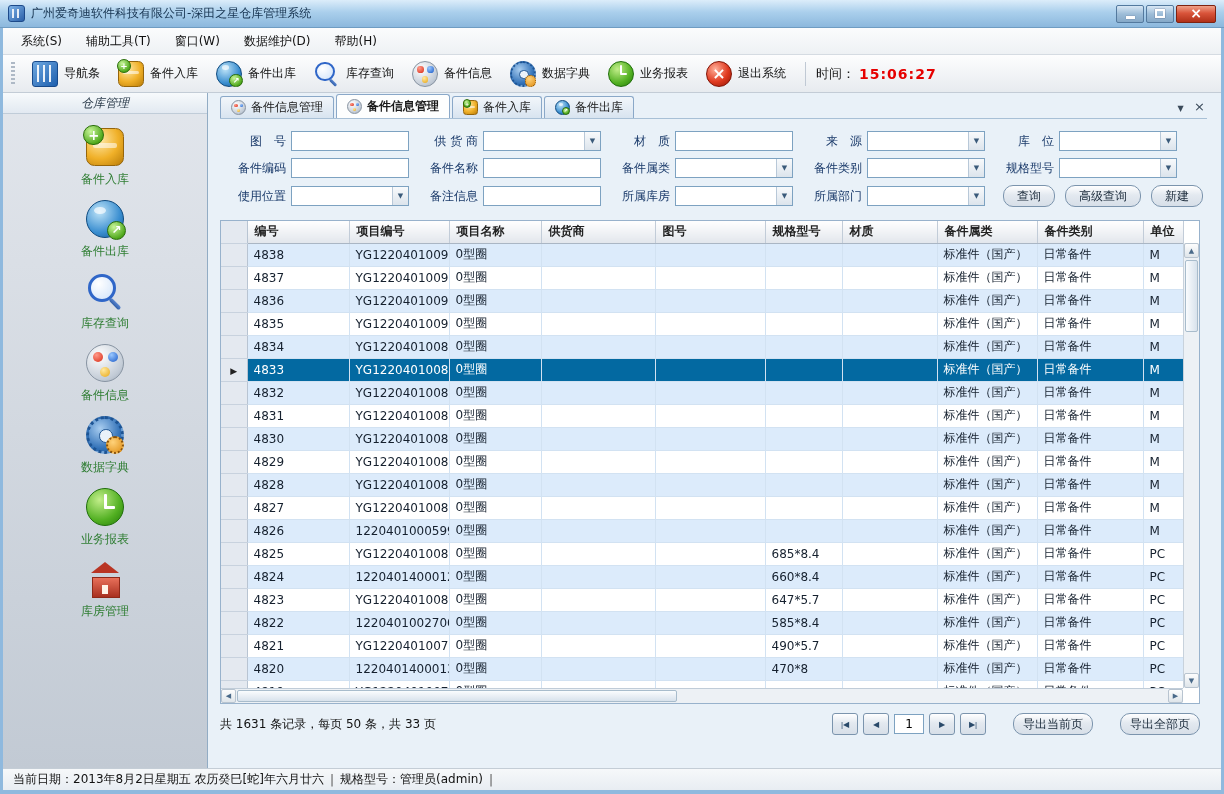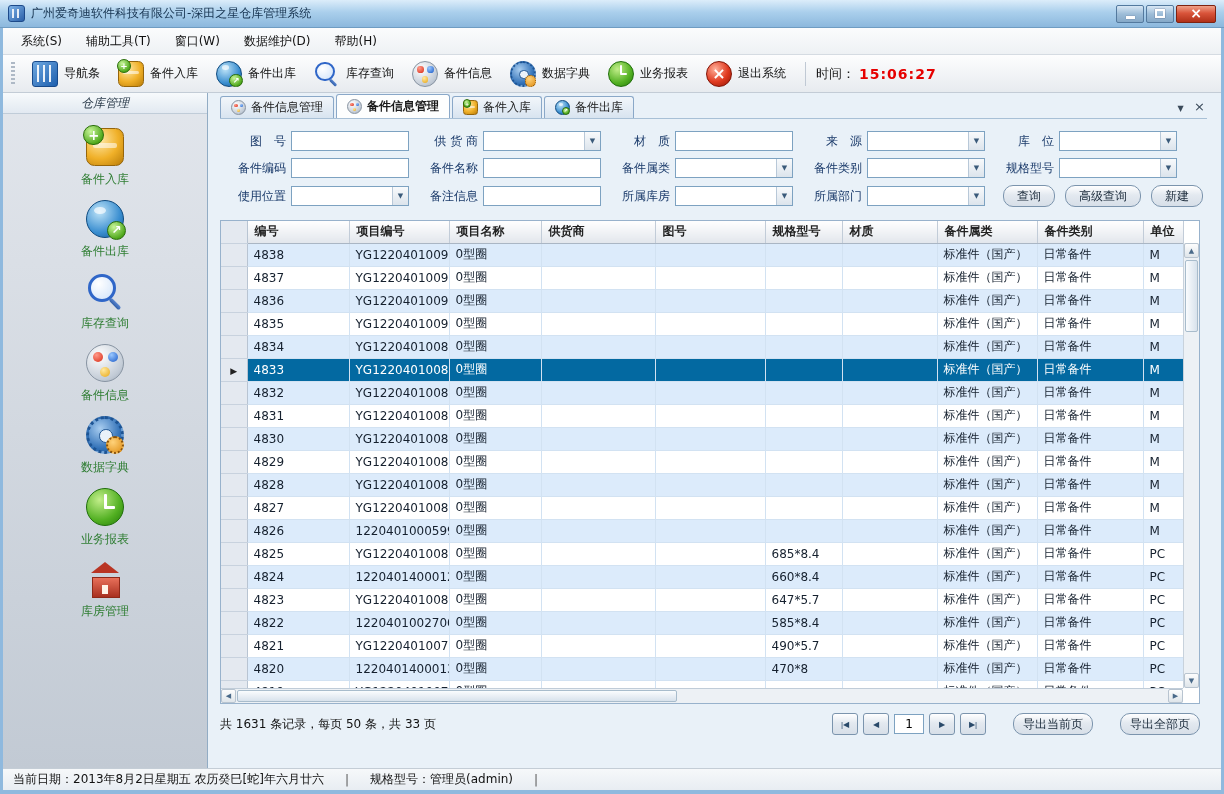--- a/index.html
+++ b/index.html
@@ -187,21 +187,21 @@
   .pager-right { margin-left:auto; display:flex; align-items:center; gap:5px; }
   .nav-btn { width:26px; height:22px; border:1px solid #7b94ad; border-radius:3px; padding:0;
     background:linear-gradient(#ffffff,#e3e9f0 45%,#d7dfe8); font-size:8px; color:#2a4a6a; cursor:pointer; }
   .page-input { width:30px; height:20px; border:1px solid #7da2c1; text-align:center; font:inherit; font-size:12px; }
   .btn.export { margin-left:22px; padding:0 9px; }
 
   .filler { flex:1; }
 
   
   .statusbar { height:22px; background:linear-gradient(#f6f8fa,#e8edf2); border-top:1px solid #c4cdd6;
-    display:flex; align-items:center; gap:21px; padding:0 10px; color:#111; white-space:nowrap; }
+    display:flex; align-items:center; gap:6px; padding:0 10px; color:#111; white-space:nowrap; }
   .sb-sep { color:#555; }
 </style>
 </head>
 <body>
 
 <div class="window">
 
   <div class="titlebar">
     <span class="app-icon"></span>
     <span class="title-text">广州爱奇迪软件科技有限公司-深田之星仓库管理系统</span>

